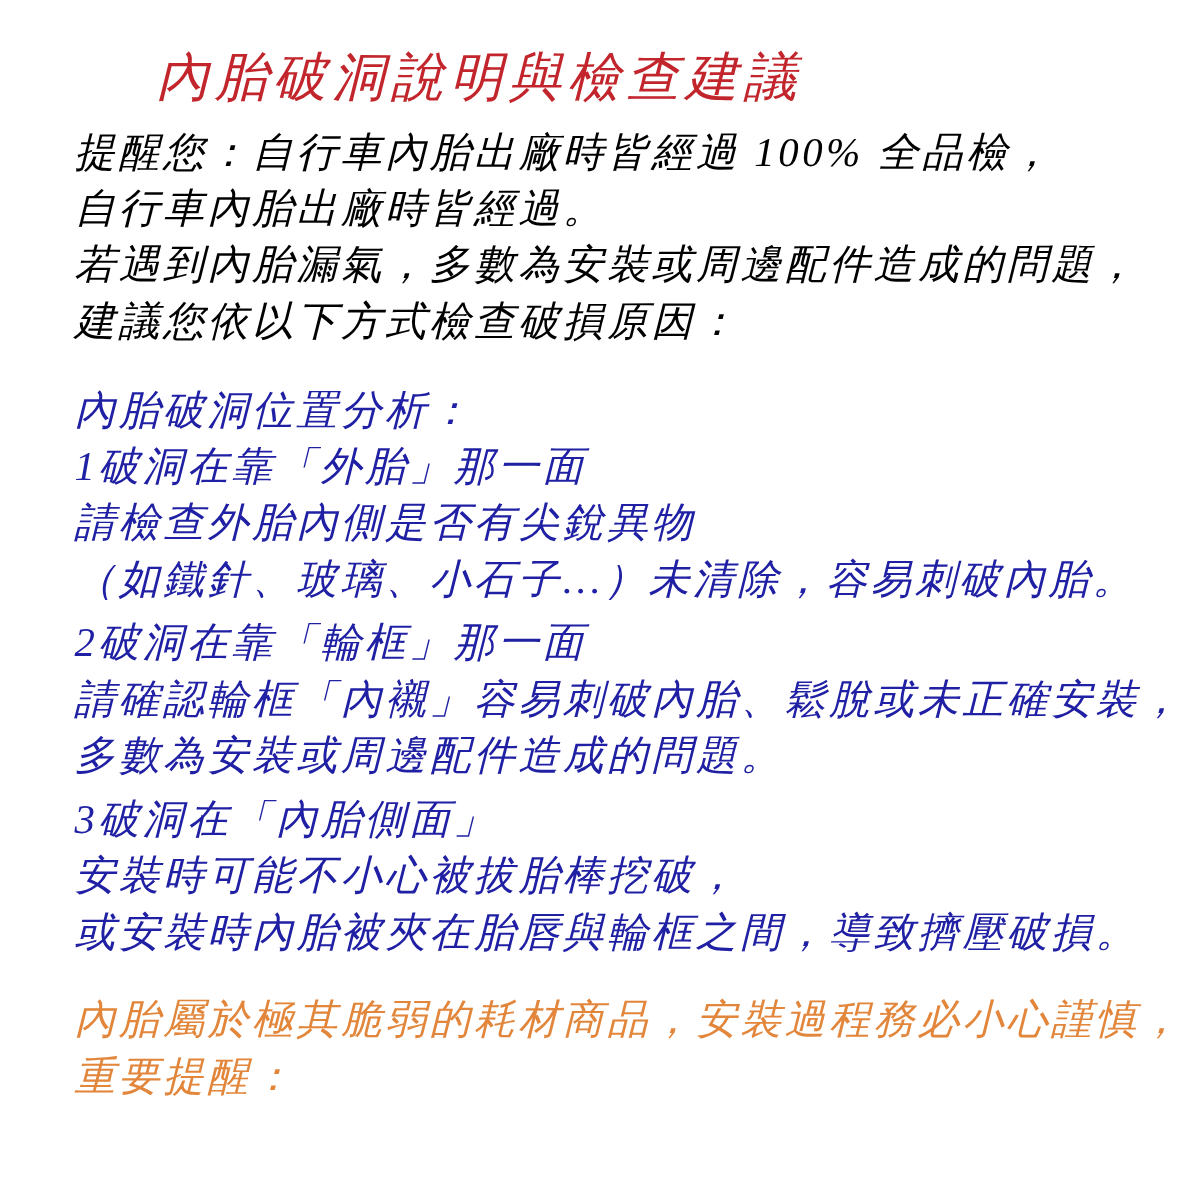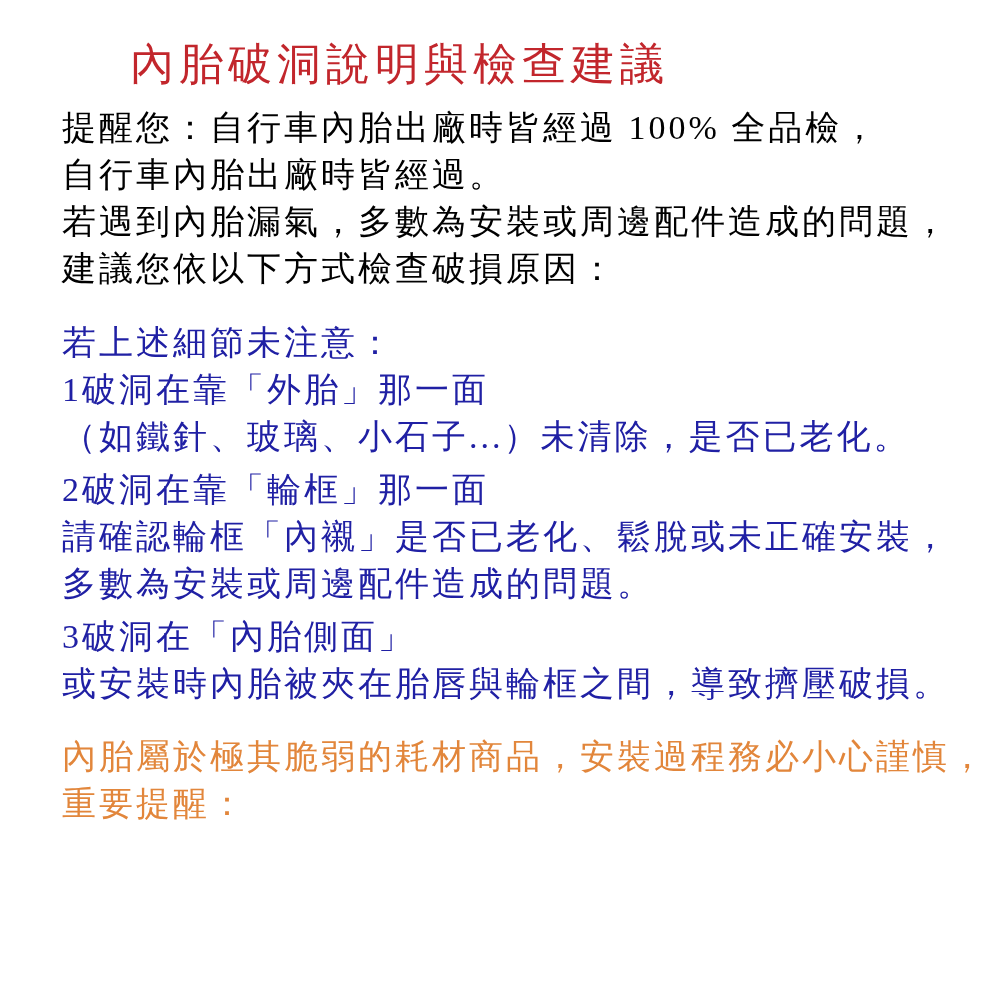--- a/index.html
+++ b/index.html
@@ -7,20 +7,21 @@
     padding: 0;
     background: #ffffff;
   }
   .page {
     position: relative;
     width: 1000px;
     height: 1000px;
     background: #ffffff;
     overflow: hidden;
     font-family: "Liberation Serif", "DejaVu Serif", serif;
+    font-style: italic;
   }
   .title {
     margin: 40px 0 0 130px;
     font-size: 44px;
     line-height: 50px;
     letter-spacing: 5px;
     font-weight: normal;
   }
   .body-text {
     margin-left: 62px;
@@ -48,35 +49,37 @@
   <div class="body-text">
 
     <div class="para intro" style="color: rgb(0, 0, 0);">
       <div class="line">提醒您：自行車內胎出廠時皆經過 100% 全品檢，</div>
       <div class="line">自行車內胎出廠時皆經過。</div>
       <div class="line">若遇到內胎漏氣，多數為安裝或周邊配件造成的問題，</div>
       <div class="line">建議您依以下方式檢查破損原因：</div>
     </div>
 
     <div class="para analysis" style="color: rgb(32, 32, 164);">
-      <div class="line">若上述細節未注意：</div>
+      <div class="line">內胎破洞位置分析：</div>
 
       <div class="analysis-item">
         <div class="line">1破洞在靠「外胎」那一面</div>
-        <div class="line">（如鐵針、玻璃、小石子...）未清除，是否已老化。</div>
+        <div class="line">請檢查外胎內側是否有尖銳異物</div>
+        <div class="line">（如鐵針、玻璃、小石子...）未清除，容易刺破內胎。</div>
       </div>
 
       <div class="analysis-item">
         <div class="line">2破洞在靠「輪框」那一面</div>
-        <div class="line">請確認輪框「內襯」是否已老化、鬆脫或未正確安裝，</div>
+        <div class="line">請確認輪框「內襯」容易刺破內胎、鬆脫或未正確安裝，</div>
         <div class="line">多數為安裝或周邊配件造成的問題。</div>
       </div>
 
       <div class="analysis-item">
         <div class="line">3破洞在「內胎側面」</div>
+        <div class="line">安裝時可能不小心被拔胎棒挖破，</div>
         <div class="line">或安裝時內胎被夾在胎唇與輪框之間，導致擠壓破損。</div>
       </div>
     </div>
 
     <div class="para reminder" style="color: rgb(226, 134, 59);">
       <div class="line">內胎屬於極其脆弱的耗材商品，安裝過程務必小心謹慎，</div>
       <div class="line">重要提醒：</div>
     </div>
 
   </div>

